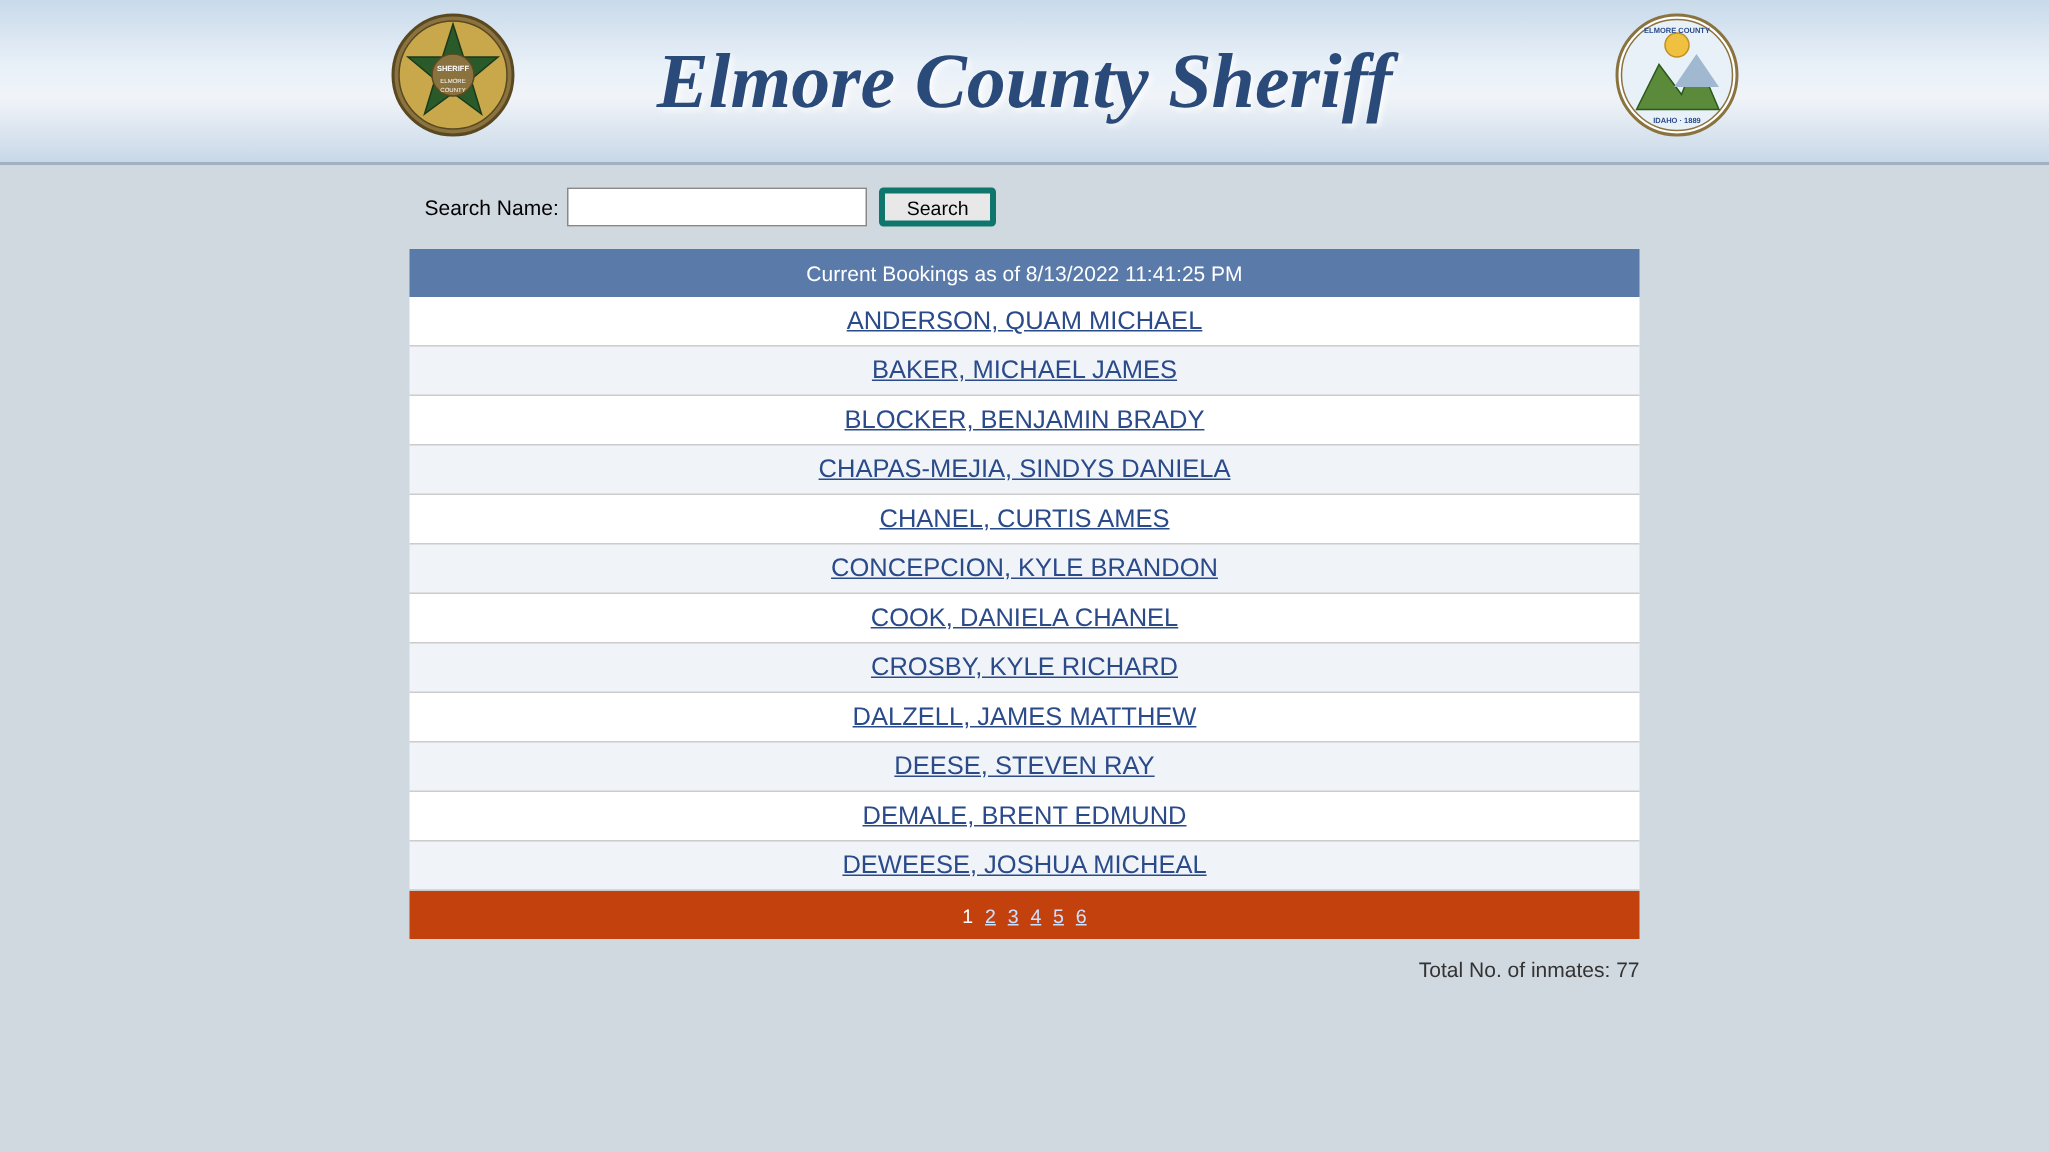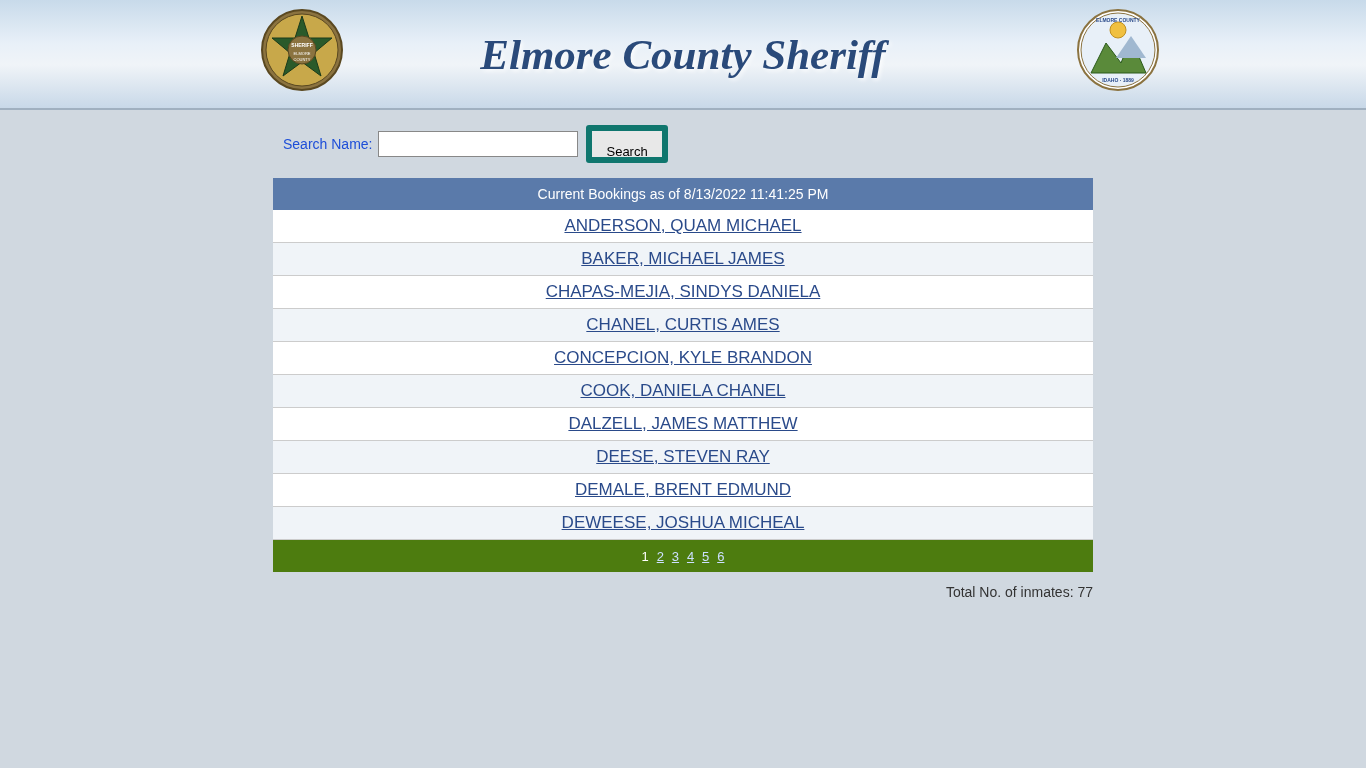--- a/index.html
+++ b/index.html
@@ -16,21 +16,21 @@
       width: 100%;
       height: 110px;
       display: flex;
       align-items: center;
       justify-content: center;
       position: relative;
       border-bottom: 2px solid #a0b0c0;
     }
 
     .header-title {
-      font-size: 43px;
+      font-size: 52px;
       font-weight: bold;
       color: #2a4a7a;
       font-style: italic;
       text-shadow: 2px 2px 4px rgba(255,255,255,0.8);
       font-family: Georgia, 'Times New Roman', serif;
     }
 
     .logo-left {
       position: absolute;
       left: 260px;
@@ -57,41 +57,41 @@
     
     .search-row {
       display: flex;
       align-items: center;
       margin-bottom: 15px;
       padding-left: 10px;
     }
 
     .search-label {
       font-size: 14px;
-      color: #1d4ed8;
+      color: #000000;
       margin-right: 6px;
     }
 
     .search-input {
       width: 200px;
       height: 26px;
       border: 1px solid #888;
       padding: 2px 4px;
       font-size: 13px;
       background: #fff;
     }
 
     .search-button {
       margin-left: 8px;
-      padding: 13px 14px;
+      padding: 0 14px;
       height: 26px;
       font-size: 13px;
       cursor: pointer;
       background: #e8e8e8;
-      border: 6px solid #0f766e;
+      border: 4px solid #0f766e;
       border-radius: 3px;
     }
 
     
     .bookings-table {
       width: 100%;
       border-collapse: collapse;
     }
 
     .table-header {
@@ -122,21 +122,21 @@
 
     .inmate-link {
       color: #2a4a8a;
       text-decoration: underline;
       cursor: pointer;
       font-size: 17px;
     }
 
     
     .pagination-row {
-      background-color: #4d7c0f;
+      background-color: #c2410c;
       text-align: center;
       padding: 8px;
     }
 
     .page-link {
       color: #cce0ff;
       text-decoration: underline;
       cursor: pointer;
       margin: 0 2px;
       font-size: 13px;
@@ -218,30 +218,36 @@
       </tr>
     </thead>
     <tbody id="inmates-body">
     <tr class="table-row">
           <td class="table-cell"><a class="inmate-link" href="#">ANDERSON, QUAM MICHAEL</a></td>
         </tr>
         <tr class="table-row">
           <td class="table-cell"><a class="inmate-link" href="#">BAKER, MICHAEL JAMES</a></td>
         </tr>
         <tr class="table-row">
+          <td class="table-cell"><a class="inmate-link" href="#">BLOCKER, BENJAMIN BRADY</a></td>
+        </tr>
+        <tr class="table-row">
           <td class="table-cell"><a class="inmate-link" href="#">CHAPAS-MEJIA, SINDYS DANIELA</a></td>
         </tr>
         <tr class="table-row">
           <td class="table-cell"><a class="inmate-link" href="#">CHANEL, CURTIS AMES</a></td>
         </tr>
         <tr class="table-row">
           <td class="table-cell"><a class="inmate-link" href="#">CONCEPCION, KYLE BRANDON</a></td>
         </tr>
         <tr class="table-row">
           <td class="table-cell"><a class="inmate-link" href="#">COOK, DANIELA CHANEL</a></td>
+        </tr>
+        <tr class="table-row">
+          <td class="table-cell"><a class="inmate-link" href="#">CROSBY, KYLE RICHARD</a></td>
         </tr>
         <tr class="table-row">
           <td class="table-cell"><a class="inmate-link" href="#">DALZELL, JAMES MATTHEW</a></td>
         </tr>
         <tr class="table-row">
           <td class="table-cell"><a class="inmate-link" href="#">DEESE, STEVEN RAY</a></td>
         </tr>
         <tr class="table-row">
           <td class="table-cell"><a class="inmate-link" href="#">DEMALE, BRENT EDMUND</a></td>
         </tr>

